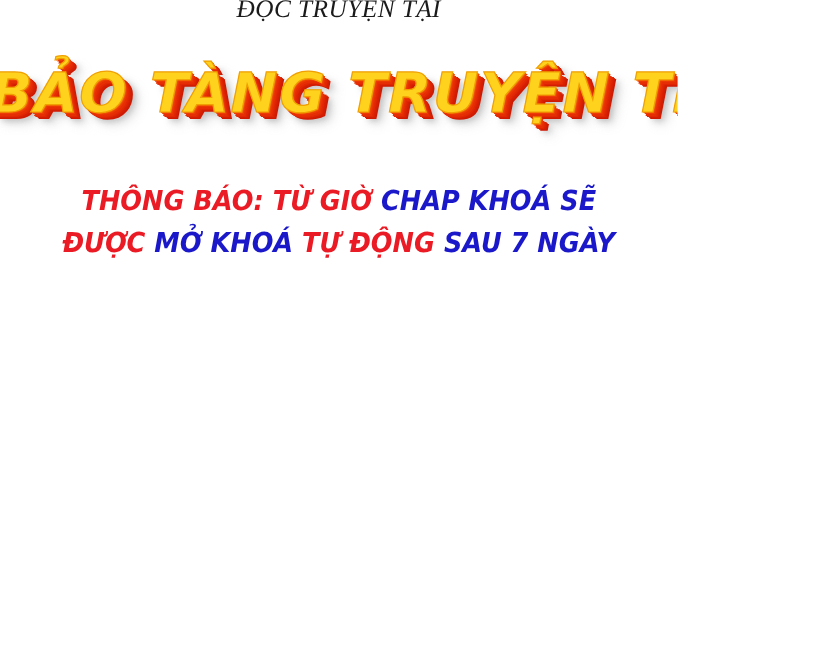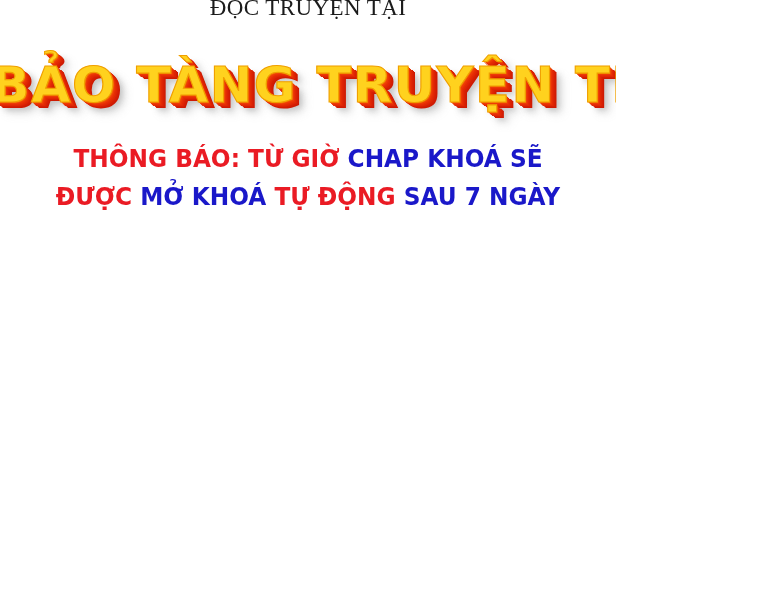--- a/index.html
+++ b/index.html
@@ -9,20 +9,21 @@
     background: #ffffff;
   }
 
   #page {
     position: relative;
     width: 616px;
     height: 600px;
     background: #ffffff;
     overflow: hidden;
     font-family: "Liberation Sans", sans-serif;
+    font-style: italic;
   }
 
   
   .top-line {
     position: absolute;
     left: 0;
     right: 0;
     top: -6px;
     text-align: center;
     font-family: "Liberation Serif", "DejaVu Serif", serif;
@@ -66,21 +67,21 @@
       7px 6px 0 #CE1A03,
       9px 8px 6px rgba(120,120,120,0.40),
       12px 11px 10px rgba(150,150,150,0.28);
   }
 
   
   .notice {
     position: absolute;
     left: 0;
     right: 0;
-    top: 140px;
+    top: 164px;
     text-align: center;
   }
 
   .notice-line {
     font-family: "DejaVu Sans", "Liberation Sans", sans-serif;
     font-size: 25px;
     font-weight: 700;
     line-height: 38px;
     letter-spacing: 0px;
     white-space: nowrap;

